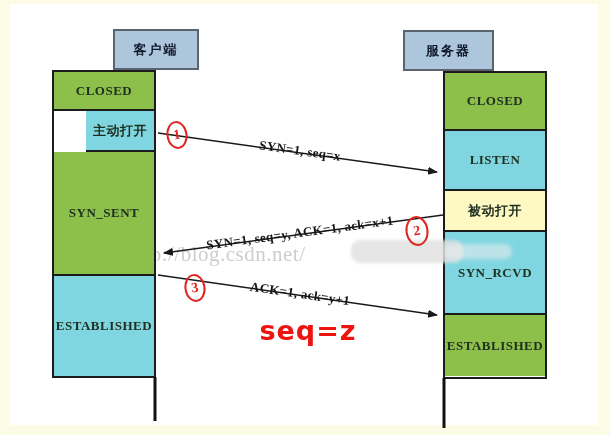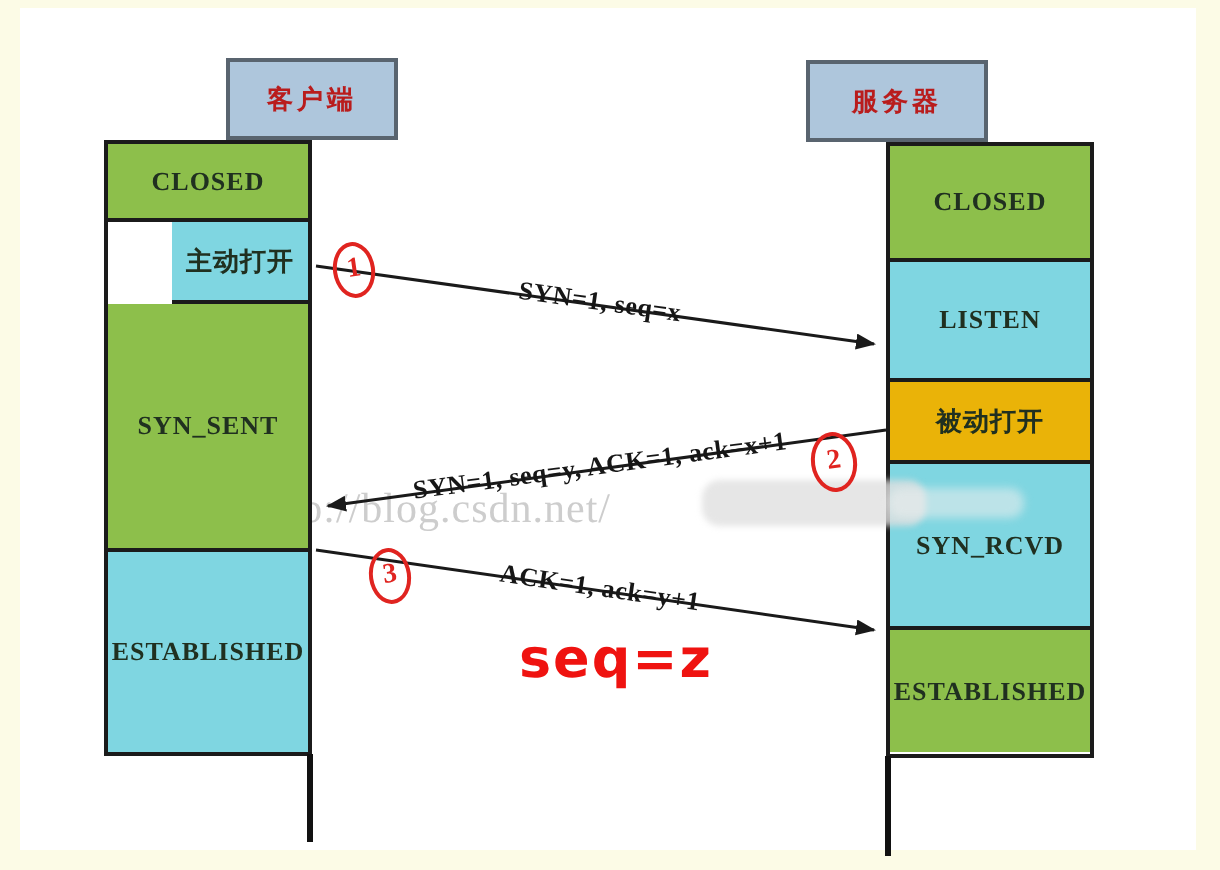--- a/index.html
+++ b/index.html
@@ -17,21 +17,21 @@
     display:flex;align-items:center;justify-content:center;
     font-size:13px;font-weight:bold;color:#203020;letter-spacing:.5px;white-space:nowrap;
   }
   .srow:last-child{border-bottom:none;}
   .c1{height:39px;} .c2{height:41px;margin-left:32px;} .c3{height:124px;} .c4{height:100px;}
   .s1{height:58px;} .s2{height:60px;} .s3{height:41px;} .s4{height:83px;} .s5{height:61px;}
   
   .header{
     position:absolute;box-sizing:border-box;border:2px solid #59646f;background:#aec6dc;
     display:flex;align-items:center;justify-content:center;
-    font-size:13px;font-weight:bold;color:#b91c1c;z-index:6;letter-spacing:2px;
+    font-size:13px;font-weight:bold;color:#0f172a;z-index:6;letter-spacing:2px;
     font-family:"Liberation Sans",sans-serif;
   }
   .header-client{left:113px;top:29px;width:86px;height:41px;}
   .header-server{left:403px;top:30px;width:91px;height:41px;}
   
   .overlay{position:absolute;left:0;top:0;z-index:4;pointer-events:none;}
   
   .msg-label{
     position:absolute;white-space:nowrap;font-size:13px;font-weight:600;color:#161616;
     z-index:5;letter-spacing:.3px;
@@ -78,21 +78,21 @@
   <div class="col col-client">
     <div class="srow c1" style="background-color: rgb(141, 191, 75);">CLOSED</div>
     <div class="srow c2" style="background-color: rgb(127, 214, 225);">主动打开</div>
     <div class="srow c3" style="background-color: rgb(141, 191, 75);">SYN_SENT</div>
     <div class="srow c4" style="background-color: rgb(127, 214, 225);">ESTABLISHED</div>
   </div>
 
   <div class="col col-server">
     <div class="srow s1" style="background-color: rgb(141, 191, 75);">CLOSED</div>
     <div class="srow s2" style="background-color: rgb(127, 214, 225);">LISTEN</div>
-    <div class="srow s3" style="background-color: #eab308;">被动打开</div>
+    <div class="srow s3" style="background-color: #fef9c3;">被动打开</div>
     <div class="srow s4" style="background-color: rgb(127, 214, 225);">SYN_RCVD</div>
     <div class="srow s5" style="background-color: rgb(141, 191, 75);">ESTABLISHED</div>
   </div>
 
   <div class="wm-blur"></div>
   <div class="wm-blur2"></div>
 
   <svg class="overlay" width="610" height="435" viewBox="0 0 610 435">
     <defs>
       <marker id="ah" markerWidth="11" markerHeight="9" refX="9" refY="4" orient="auto" markerUnits="userSpaceOnUse">

